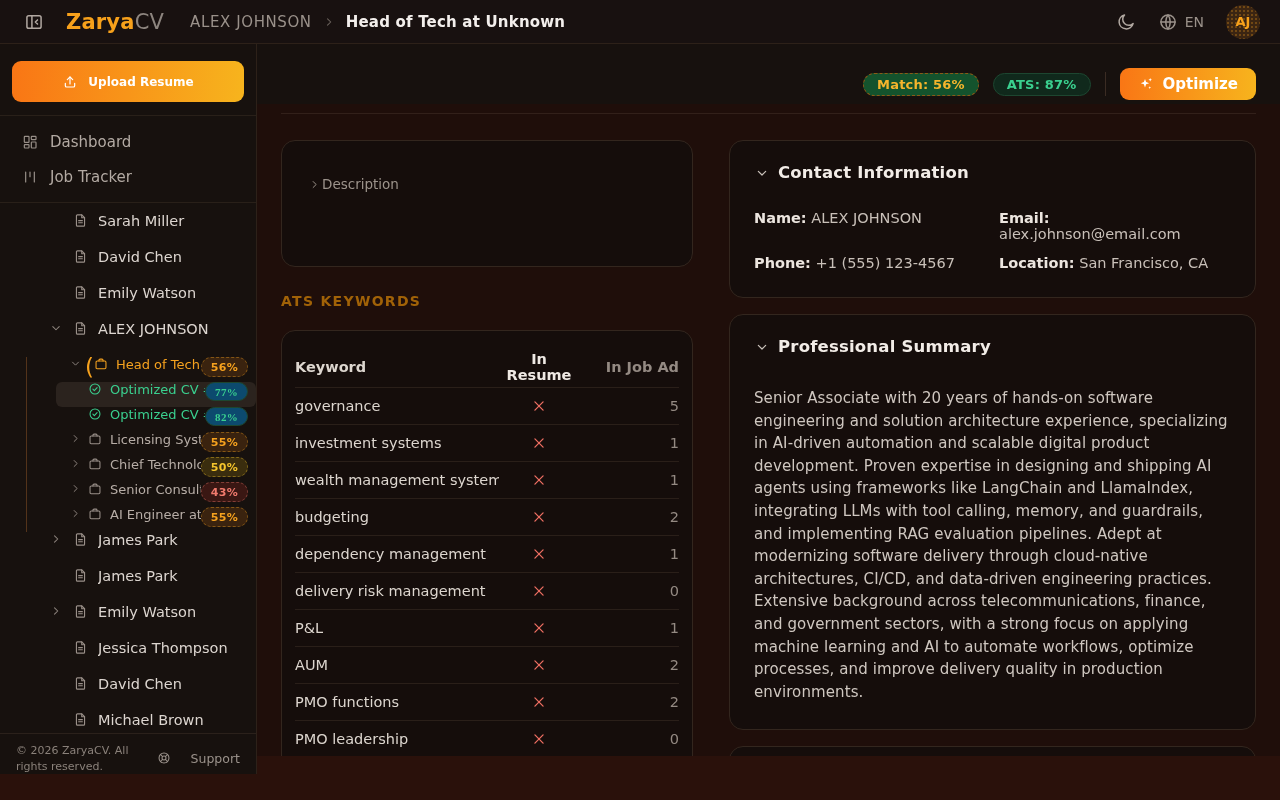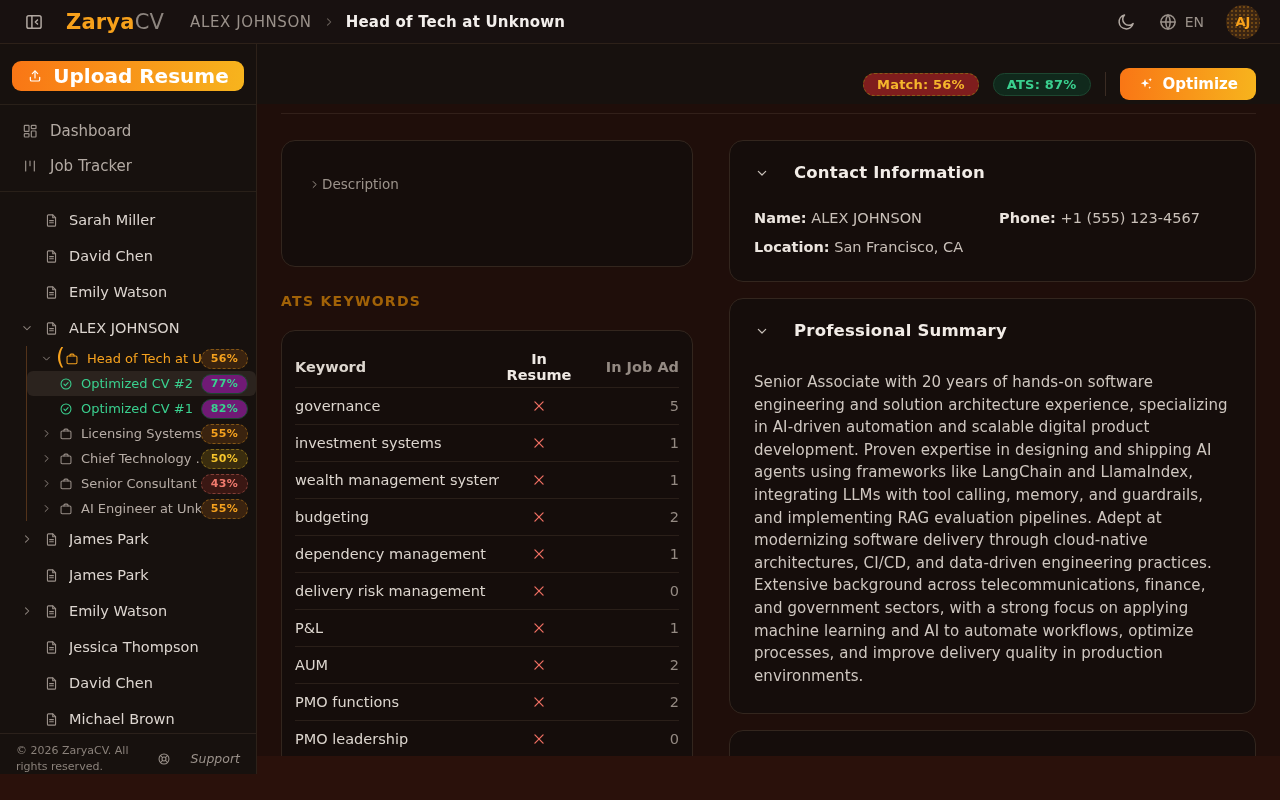--- a/index.html
+++ b/index.html
@@ -31,57 +31,57 @@
   .avatar { width:34px; height:34px; border-radius:50%; background-color:#3b2512;
             background-image:radial-gradient(rgba(247,161,27,.28) 1px, transparent 1.1px); background-size:4px 4px;
             color:#f7a11b; font-weight:700; font-size:13px; display:flex; align-items:center; justify-content:center; cursor:pointer; }
 
   
   .body-row { display:flex; height:730px; flex:0 0 auto; }
 
   
   .sidebar { width:257px; background:#17110e; border-right:1px solid #2d2119; display:flex; flex-direction:column; flex:0 0 auto; }
   .sb-top { padding:17px 12px 13px; }
-  .upload-btn { width:100%; height:30px; border:none; border-radius:9px; cursor:pointer;
+  .upload-btn { width:100%; height:41px; border:none; border-radius:9px; cursor:pointer;
                 background:linear-gradient(92deg,#f97615 0%,#f7b41d 100%);
-                color:#fff; font-size:20px; font-weight:700; font-family:inherit;
+                color:#fff; font-size:12px; font-weight:700; font-family:inherit;
                 display:flex; align-items:center; justify-content:center; gap:10px; }
   .sb-divider { border-top:1px solid #292019; }
   .sb-nav { padding:8px 0; }
   .nav-row { height:35px; display:flex; align-items:center; gap:12px; padding:0 22px; color:#b3aaa3; font-size:15px; cursor:pointer; }
   .nav-row .i { color:#988f88; }
   .res-list { flex:1; overflow:hidden; padding-top:10px; }
-  .res-row { height:36px; display:flex; align-items:center; padding:0 10px 0 20px; font-size:14.5px; color:#ddd6d0; cursor:pointer; }
+  .res-row { height:36px; display:flex; align-items:flex-start; padding:0 10px 0 20px; font-size:14.5px; color:#ddd6d0; cursor:pointer;margin-left:29px; }
   .res-row .chev { width:14px; height:14px; color:#8d847d; margin-right:10px; flex:0 0 auto; }
   .chev-gap { width:24px; flex:0 0 auto; }
   .res-row .type-ic { width:15px; height:15px; color:#9a9089; margin-right:10px; flex:0 0 auto; }
   .res-label { flex:1; white-space:nowrap; overflow:hidden; }
   .res-children { margin-left:26px; border-left:1px solid #53331a; }
   .res-children .res-row { height:25px; padding:0 8px 0 13px; font-size:13px; color:#b7ada6; border-radius:6px; }
   .res-children .res-row .chev { width:13px; height:13px; margin-right:6px; }
   .res-children .chev-gap { width:19px; }
   .res-children .res-row .type-ic { width:14px; height:14px; margin-right:8px; }
   .res-row.selected { background:#2b231e; }
   .res-row.tone-orange { color:#f6a21e; } .res-row.tone-orange .type-ic { color:#f6a21e; }
   .res-row.tone-green { color:#3ad08f; } .res-row.tone-green .type-ic { color:#3ad08f; }
   .bracket { color:#f6a21e; font-size:23px; font-weight:400; line-height:1; margin:0 0 0 -3px; transform:translateY(-1px); flex:0 0 auto; }
   .pct { flex:0 0 auto; font-size:11px; font-weight:700; padding:2.5px 9px; border-radius:999px; letter-spacing:.3px; }
   .pct.tone-orange { color:#f6a21e; background:#3a230f; border:1px dashed rgba(246,162,30,.4); }
   .pct.tone-yellow { color:#f5c52c; background:#3a2d0e; border:1px dashed rgba(245,197,44,.4); }
   .pct.tone-red    { color:#f07a6d; background:#3a1713; border:1px dashed rgba(240,122,109,.4); }
-  .pct.tone-green  { color:#3ad08f; background:#701a75; border:1px solid #1d4630; }
+  .pct.tone-green  { color:#3ad08f; background:#0c4a6e; border:1px solid #1d4630;font-family:Liberation Serif, serif; }
   .sb-footer { border-top:1px solid #2b211b; padding:9px 16px 0; display:flex; justify-content:space-between; gap:8px; height:41px; flex:0 0 auto; }
   .copyright { font-size:11px; line-height:1.45; color:#8a817a; width:150px; }
-  .support { display:flex; align-items:center; gap:20px; color:#9a918a; font-size:12.5px; cursor:pointer; align-self:center;font-style:italic; }
+  .support { display:flex; gap:20px; color:#9a918a; font-size:12.5px; cursor:pointer; align-self:center; }
 
   
   .main { flex:1; display:flex; flex-direction:column; min-width:0; }
   .toolbar { height:60px; background:#17110e; display:flex; align-items:center; justify-content:flex-end; gap:14px; padding:20px 24px 0; flex:0 0 auto; }
   .badge { font-size:13px; font-weight:600; padding:3px 13px; border-radius:999px; letter-spacing:.2px; }
-  .badge-match { color:#f5b52c; background:#7f1d1d; border:1px dashed #8a5a17; }
+  .badge-match { color:#f5b52c; background:#14532d; border:1px dashed #8a5a17; }
   .badge-ats { color:#3ad08f; background:#10291c; border:1px solid #1d4630; }
   .v-divider { width:1px; height:24px; background:#3b2c23; }
   .optimize-btn { height:32px; border:none; border-radius:9px; cursor:pointer; padding:0 18px;
                   background:linear-gradient(92deg,#f97615 0%,#f7b41d 100%);
                   color:#fff; font-size:15px; font-weight:700; font-family:inherit;
                   display:flex; align-items:center; gap:9px; }
   .spark svg { fill:#fff; stroke:none; }
 
   .content { height:652px; background:#1f0e0a; padding:0 24px; overflow:hidden; flex:0 0 auto; }
   .topline { margin-top:9px; border-top:1px solid #32201a; }
@@ -103,21 +103,21 @@
   .kw-row { display:flex; align-items:center; height:37px; border-top:1px solid #2a1f19; font-size:14.5px; }
   .kw-key { flex:1; color:#ddd6cf; white-space:nowrap; overflow:hidden; }
   .kw-res { width:80px; text-align:center; margin-right:22px; flex:0 0 auto; display:flex; justify-content:center; }
   .kw-header .kw-res { display:block; }
   .kw-job { width:78px; text-align:right; flex:0 0 auto; color:#948a83; }
   .x-ic { width:14px; height:14px; color:#ef6f63; display:inline-flex; }
   .x-ic svg { width:100%; height:100%; fill:none; stroke:currentColor; stroke-width:2.2; stroke-linecap:round; }
 
   
   .sec-card { padding:22px 24px 26px; }
-  .sec-head { display:flex; align-items:center; gap:24px; cursor:pointer; }
+  .sec-head { display:flex; align-items:center; gap:8px; cursor:pointer; }
   .sec-head .i { color:#c9c1ba; }
   .sec-title { font-size:16.5px; font-weight:700; color:#f2ece7; letter-spacing:.2px; }
   .contact-grid { margin-top:28px; display:grid; grid-template-columns:245px 1fr; row-gap:13px; font-size:14.5px; }
   .c-label { font-weight:700; color:#ece5df; }
   .c-value { color:#c9c0b9; }
   .summary-card { margin-top:16px; }
   .summary-text { margin-top:31px; font-size:15px; line-height:22.6px; color:#cfc7c0; letter-spacing:.1px; }
   .experience-card { margin-top:16px; min-height:110px; }
 </style>
 </head>
@@ -626,20 +626,21 @@
               <div class="sec-head">
                 <span class="i i-16">
                   <svg viewBox="0 0 24 24">
                       <path d="M6.5 9.5 12 15l5.5-5.5"></path>
                     </svg>
                 </span>
                 <span class="sec-title">Contact Information</span>
               </div>
               <div class="contact-grid">
                 <div><span class="c-label">Name:</span> <span class="c-value">ALEX JOHNSON</span></div>
+                <div><span class="c-label">Email:</span> <span class="c-value">alex.johnson@email.com</span></div>
                 <div><span class="c-label">Phone:</span> <span class="c-value">+1 (555) 123-4567</span></div>
                 <div><span class="c-label">Location:</span> <span class="c-value">San Francisco, CA</span></div>
               </div>
             </section>
 
             <section class="card sec-card summary-card">
               <div class="sec-head">
                 <span class="i i-16">
                   <svg viewBox="0 0 24 24">
                       <path d="M6.5 9.5 12 15l5.5-5.5"></path>

